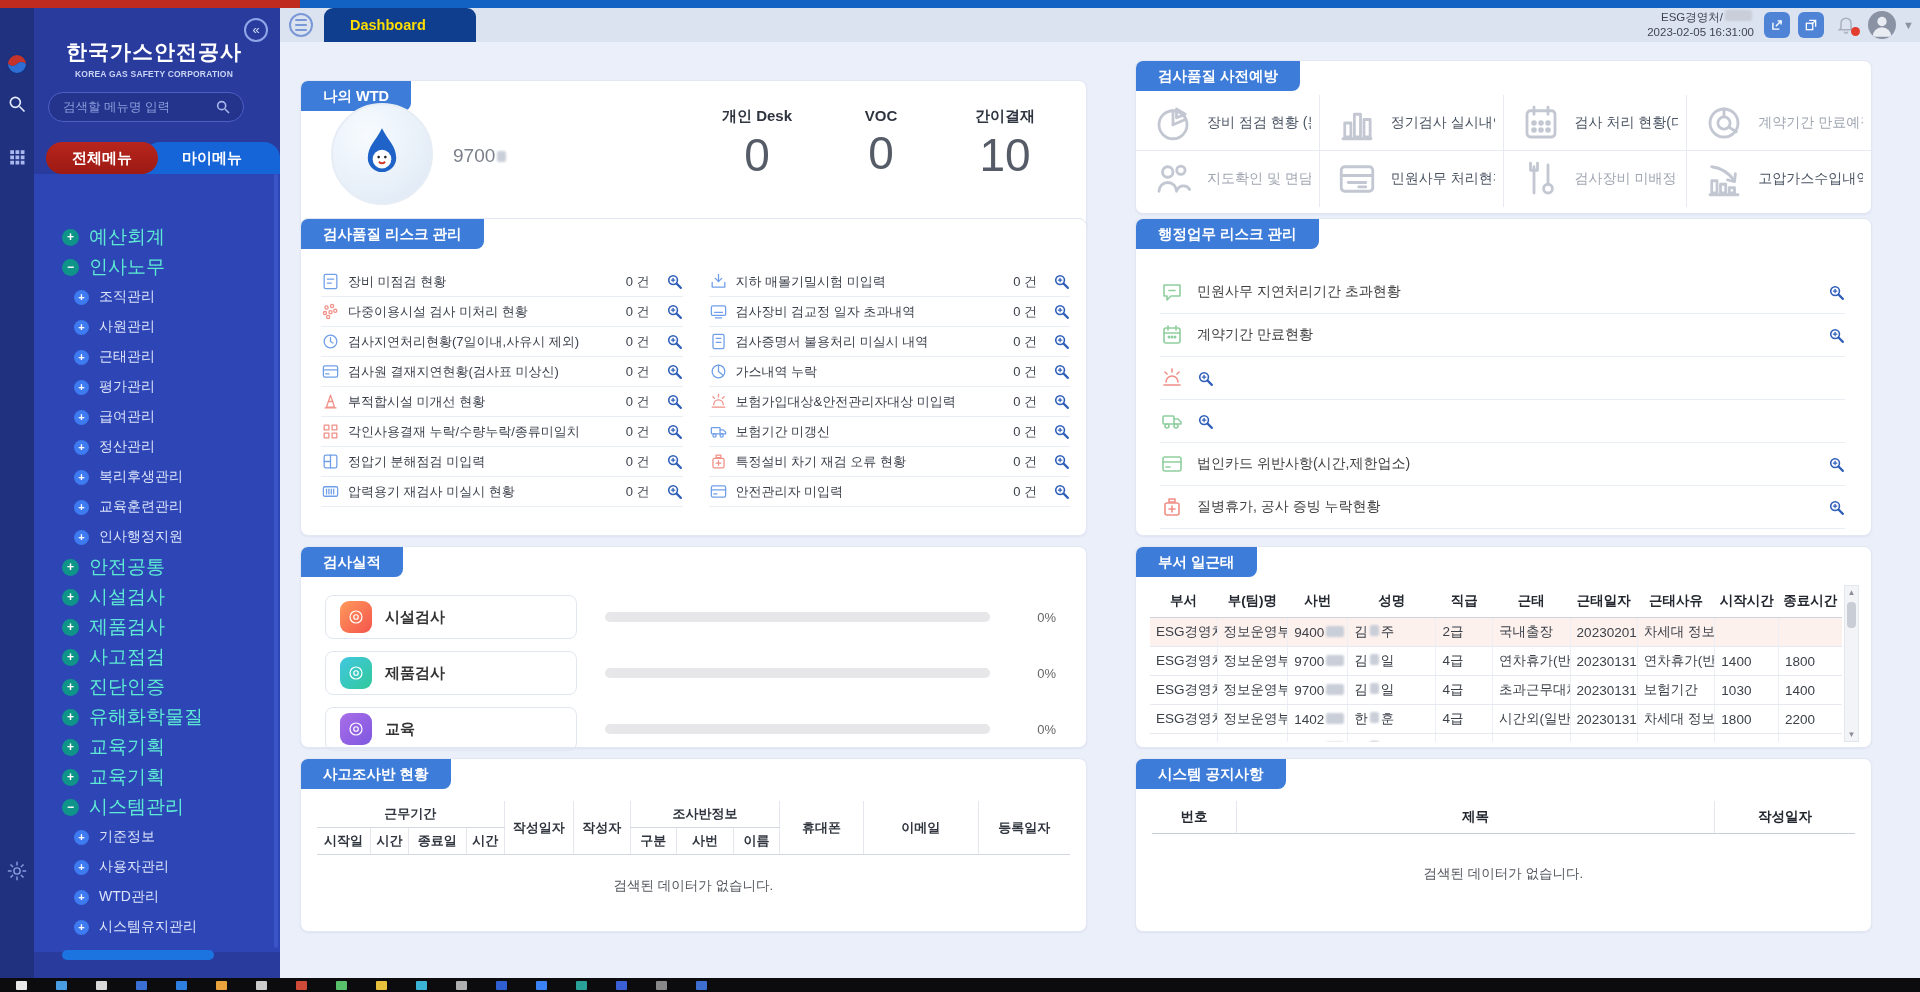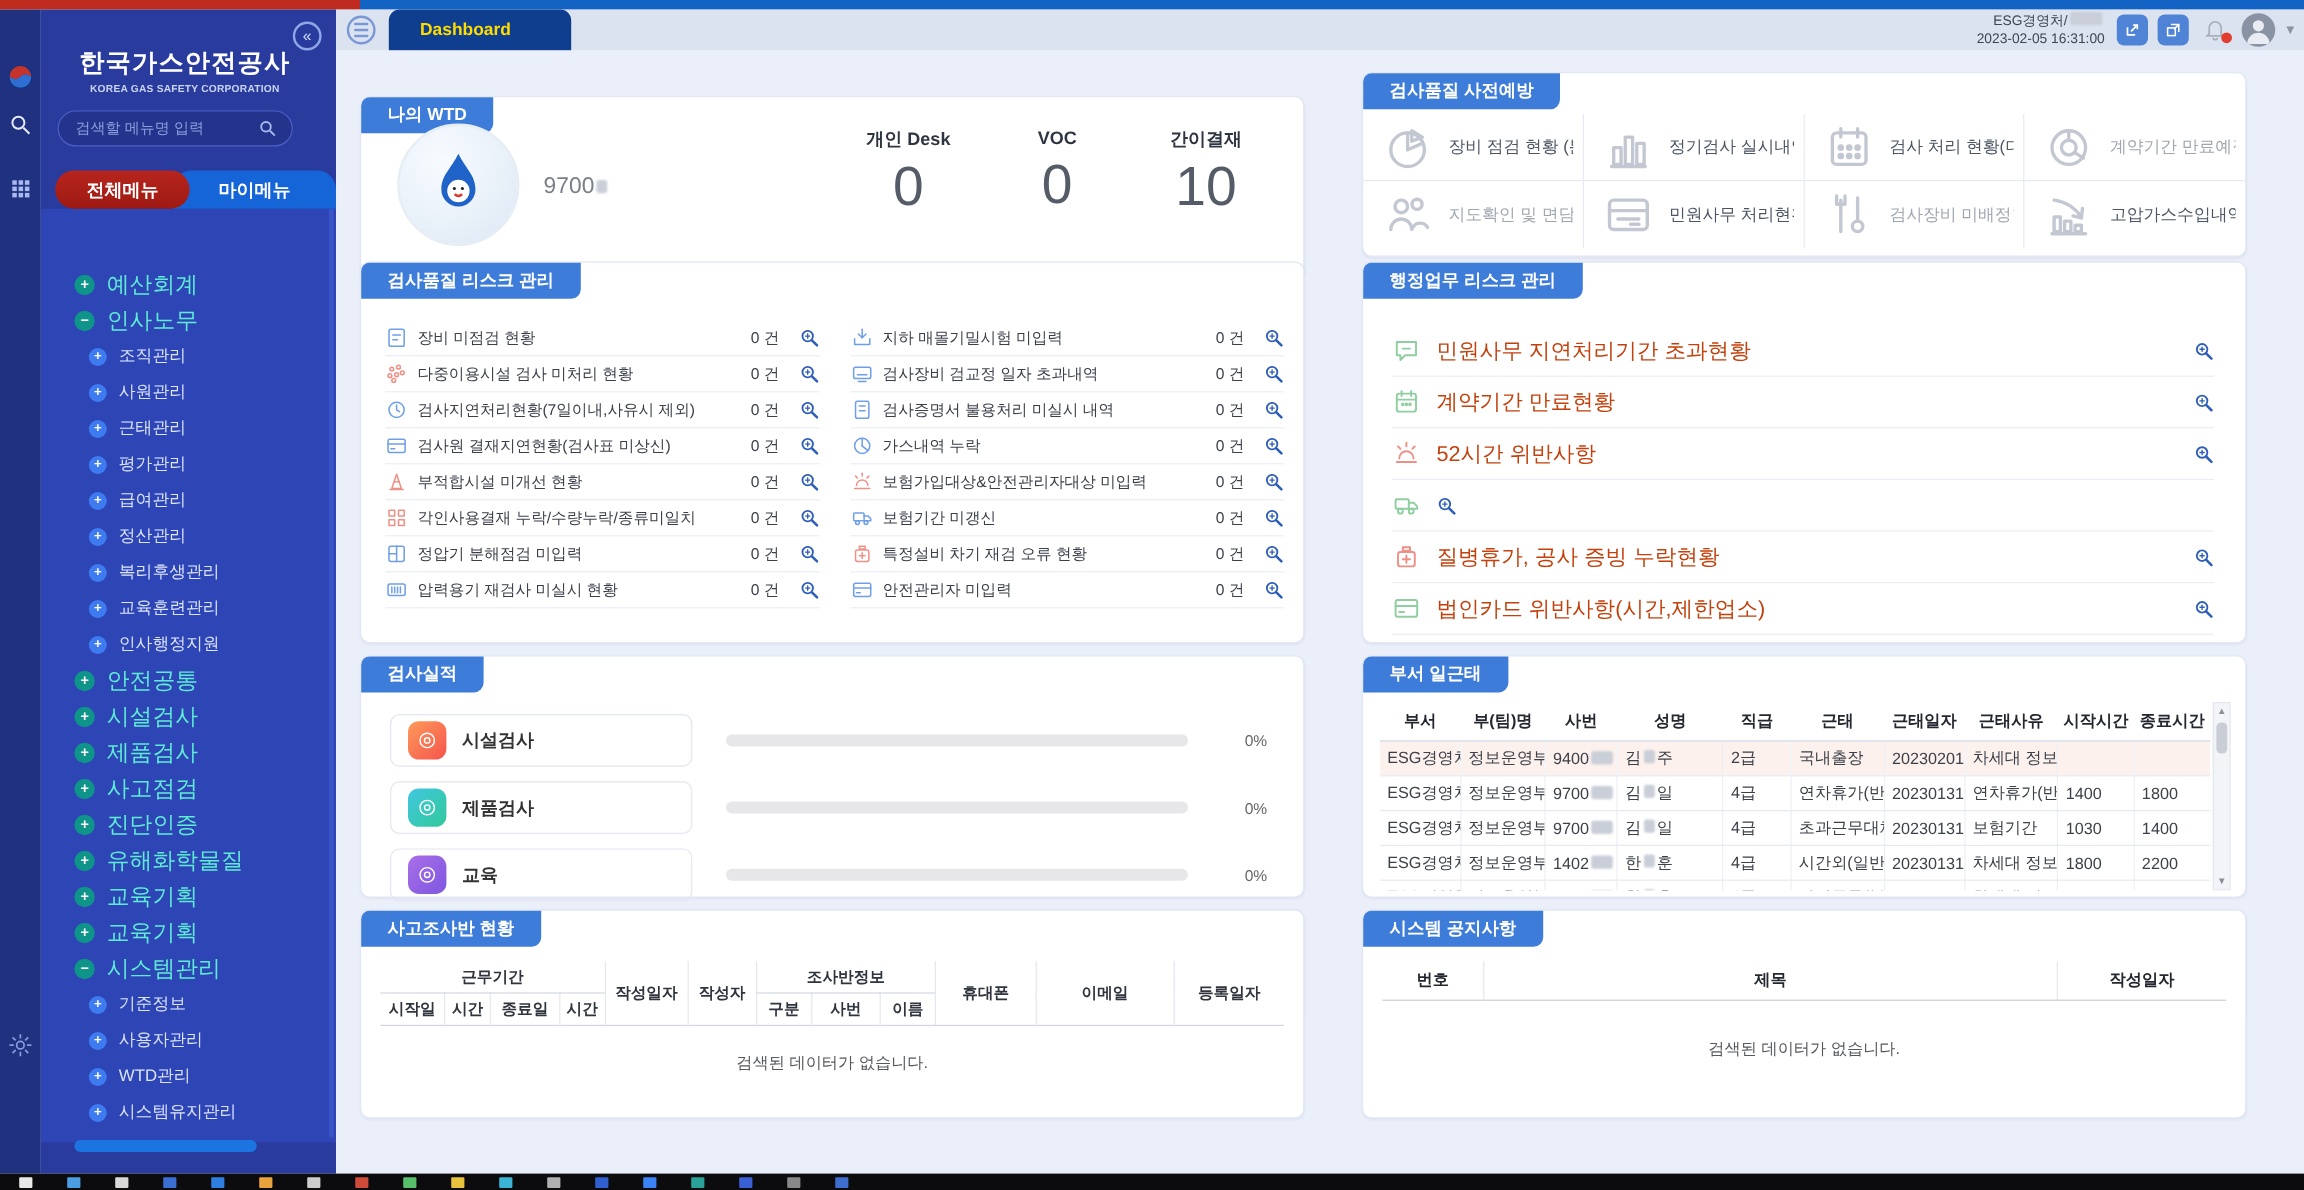--- a/index.html
+++ b/index.html
@@ -76,21 +76,21 @@
   
   .q-cols{position:absolute;left:20px;right:16px;top:48px;display:grid;grid-template-columns:1fr 1fr;column-gap:26px;}
   .risk-row{display:flex;align-items:center;height:30px;border-bottom:1px solid #e9edf4;gap:8px;}
   .ricon{width:19px;height:19px;flex:none;}
   .rlabel{flex:1;font-size:13px;color:#3a3f4a;white-space:nowrap;overflow:hidden;}
   .rcount{font-size:13px;color:#3a3f4a;white-space:nowrap;margin-right:8px;}
   .rmag{width:17px;height:17px;flex:none;cursor:pointer;}
   .admin-list{position:absolute;left:24px;right:26px;top:52px;}
   .a-row{display:flex;align-items:center;height:43px;border-bottom:1px solid #e9edf4;gap:13px;}
   .a-icon{width:24px;height:24px;flex:none;}
-  .a-label{flex:1;font-size:18px;color:#c2410c;white-space:nowrap;overflow:hidden;}
+  .a-label{flex:1;font-size:14px;color:#404040;white-space:nowrap;overflow:hidden;}
   
   .prev-grid{position:absolute;left:0;right:0;top:34px;bottom:6px;display:grid;
      grid-template-columns:repeat(4,1fr);grid-template-rows:1fr 1fr;}
   .tile{display:flex;align-items:center;gap:13px;padding:0 8px 0 16px;border-right:1px solid #e7eaf1;
      overflow:hidden;cursor:pointer;}
   .tile.last-col{border-right:none;}
   .tile.top-row{border-bottom:1px solid #e7eaf1;}
   .ticon{width:42px;height:42px;flex:none;}
   .tlabel{font-size:14px;color:#4b5563;white-space:nowrap;overflow:hidden;}
   .tile.dim .tlabel{color:#a0a6b1;}
@@ -922,21 +922,20 @@
           <div class="a-row">
             <span class="a-icon">
               <svg width="24" height="24" viewBox="0 0 24 24" fill="none" stroke="#f08f86" stroke-width="1.6" stroke-linecap="round" stroke-linejoin="round">
                 <path d="M6 16 a6 6 0 0 1 12 0"></path>
                 <line x1="4" y1="19" x2="20" y2="19"></line>
                 <line x1="12" y1="3" x2="12" y2="6"></line>
                 <line x1="5" y1="6" x2="7" y2="8"></line>
                 <line x1="19" y1="6" x2="17" y2="8"></line>
               </svg>
             </span>
-            <span class="a-label">52시간 위반사항</span>
             <span class="rmag">
               <svg width="17" height="17" viewBox="0 0 24 24" fill="none" stroke="#2e5eb8" stroke-width="2.2" stroke-linecap="round">
                 <circle cx="10" cy="10" r="6.2"></circle>
                 <line x1="15" y1="15" x2="21" y2="21" stroke-width="3"></line>
                 <line x1="7.5" y1="10" x2="12.5" y2="10" stroke-width="1.6"></line>
                 <line x1="10" y1="7.5" x2="10" y2="12.5" stroke-width="1.6"></line>
               </svg>
             </span>
           </div>
           <div class="a-row">
@@ -952,46 +951,46 @@
               <svg width="17" height="17" viewBox="0 0 24 24" fill="none" stroke="#2e5eb8" stroke-width="2.2" stroke-linecap="round">
                 <circle cx="10" cy="10" r="6.2"></circle>
                 <line x1="15" y1="15" x2="21" y2="21" stroke-width="3"></line>
                 <line x1="7.5" y1="10" x2="12.5" y2="10" stroke-width="1.6"></line>
                 <line x1="10" y1="7.5" x2="10" y2="12.5" stroke-width="1.6"></line>
               </svg>
             </span>
           </div>
           <div class="a-row">
             <span class="a-icon">
-              <svg width="24" height="24" viewBox="0 0 24 24" fill="none" stroke="#f08f86" stroke-width="1.6" stroke-linecap="round" stroke-linejoin="round">
-                <rect x="5" y="8" width="14" height="12" rx="2"></rect>
-                <rect x="9" y="4" width="6" height="3"></rect>
-                <line x1="12" y1="11" x2="12" y2="17"></line>
-                <line x1="9" y1="14" x2="15" y2="14"></line>
-              </svg>
-            </span>
-            <span class="a-label">질병휴가, 공사 증빙 누락현황</span>
+              <svg width="24" height="24" viewBox="0 0 24 24" fill="none" stroke="#8fce9f" stroke-width="1.6" stroke-linecap="round" stroke-linejoin="round">
+                <rect x="3" y="5" width="18" height="14" rx="2"></rect>
+                <line x1="3" y1="10" x2="21" y2="10"></line>
+                <line x1="6" y1="15" x2="10" y2="15"></line>
+              </svg>
+            </span>
+            <span class="a-label">법인카드 위반사항(시간,제한업소)</span>
             <span class="rmag">
               <svg width="17" height="17" viewBox="0 0 24 24" fill="none" stroke="#2e5eb8" stroke-width="2.2" stroke-linecap="round">
                 <circle cx="10" cy="10" r="6.2"></circle>
                 <line x1="15" y1="15" x2="21" y2="21" stroke-width="3"></line>
                 <line x1="7.5" y1="10" x2="12.5" y2="10" stroke-width="1.6"></line>
                 <line x1="10" y1="7.5" x2="10" y2="12.5" stroke-width="1.6"></line>
               </svg>
             </span>
           </div>
           <div class="a-row">
             <span class="a-icon">
-              <svg width="24" height="24" viewBox="0 0 24 24" fill="none" stroke="#8fce9f" stroke-width="1.6" stroke-linecap="round" stroke-linejoin="round">
-                <rect x="3" y="5" width="18" height="14" rx="2"></rect>
-                <line x1="3" y1="10" x2="21" y2="10"></line>
-                <line x1="6" y1="15" x2="10" y2="15"></line>
-              </svg>
-            </span>
-            <span class="a-label">법인카드 위반사항(시간,제한업소)</span>
+              <svg width="24" height="24" viewBox="0 0 24 24" fill="none" stroke="#f08f86" stroke-width="1.6" stroke-linecap="round" stroke-linejoin="round">
+                <rect x="5" y="8" width="14" height="12" rx="2"></rect>
+                <rect x="9" y="4" width="6" height="3"></rect>
+                <line x1="12" y1="11" x2="12" y2="17"></line>
+                <line x1="9" y1="14" x2="15" y2="14"></line>
+              </svg>
+            </span>
+            <span class="a-label">질병휴가, 공사 증빙 누락현황</span>
             <span class="rmag">
               <svg width="17" height="17" viewBox="0 0 24 24" fill="none" stroke="#2e5eb8" stroke-width="2.2" stroke-linecap="round">
                 <circle cx="10" cy="10" r="6.2"></circle>
                 <line x1="15" y1="15" x2="21" y2="21" stroke-width="3"></line>
                 <line x1="7.5" y1="10" x2="12.5" y2="10" stroke-width="1.6"></line>
                 <line x1="10" y1="7.5" x2="10" y2="12.5" stroke-width="1.6"></line>
               </svg>
             </span>
           </div>
         </div>

